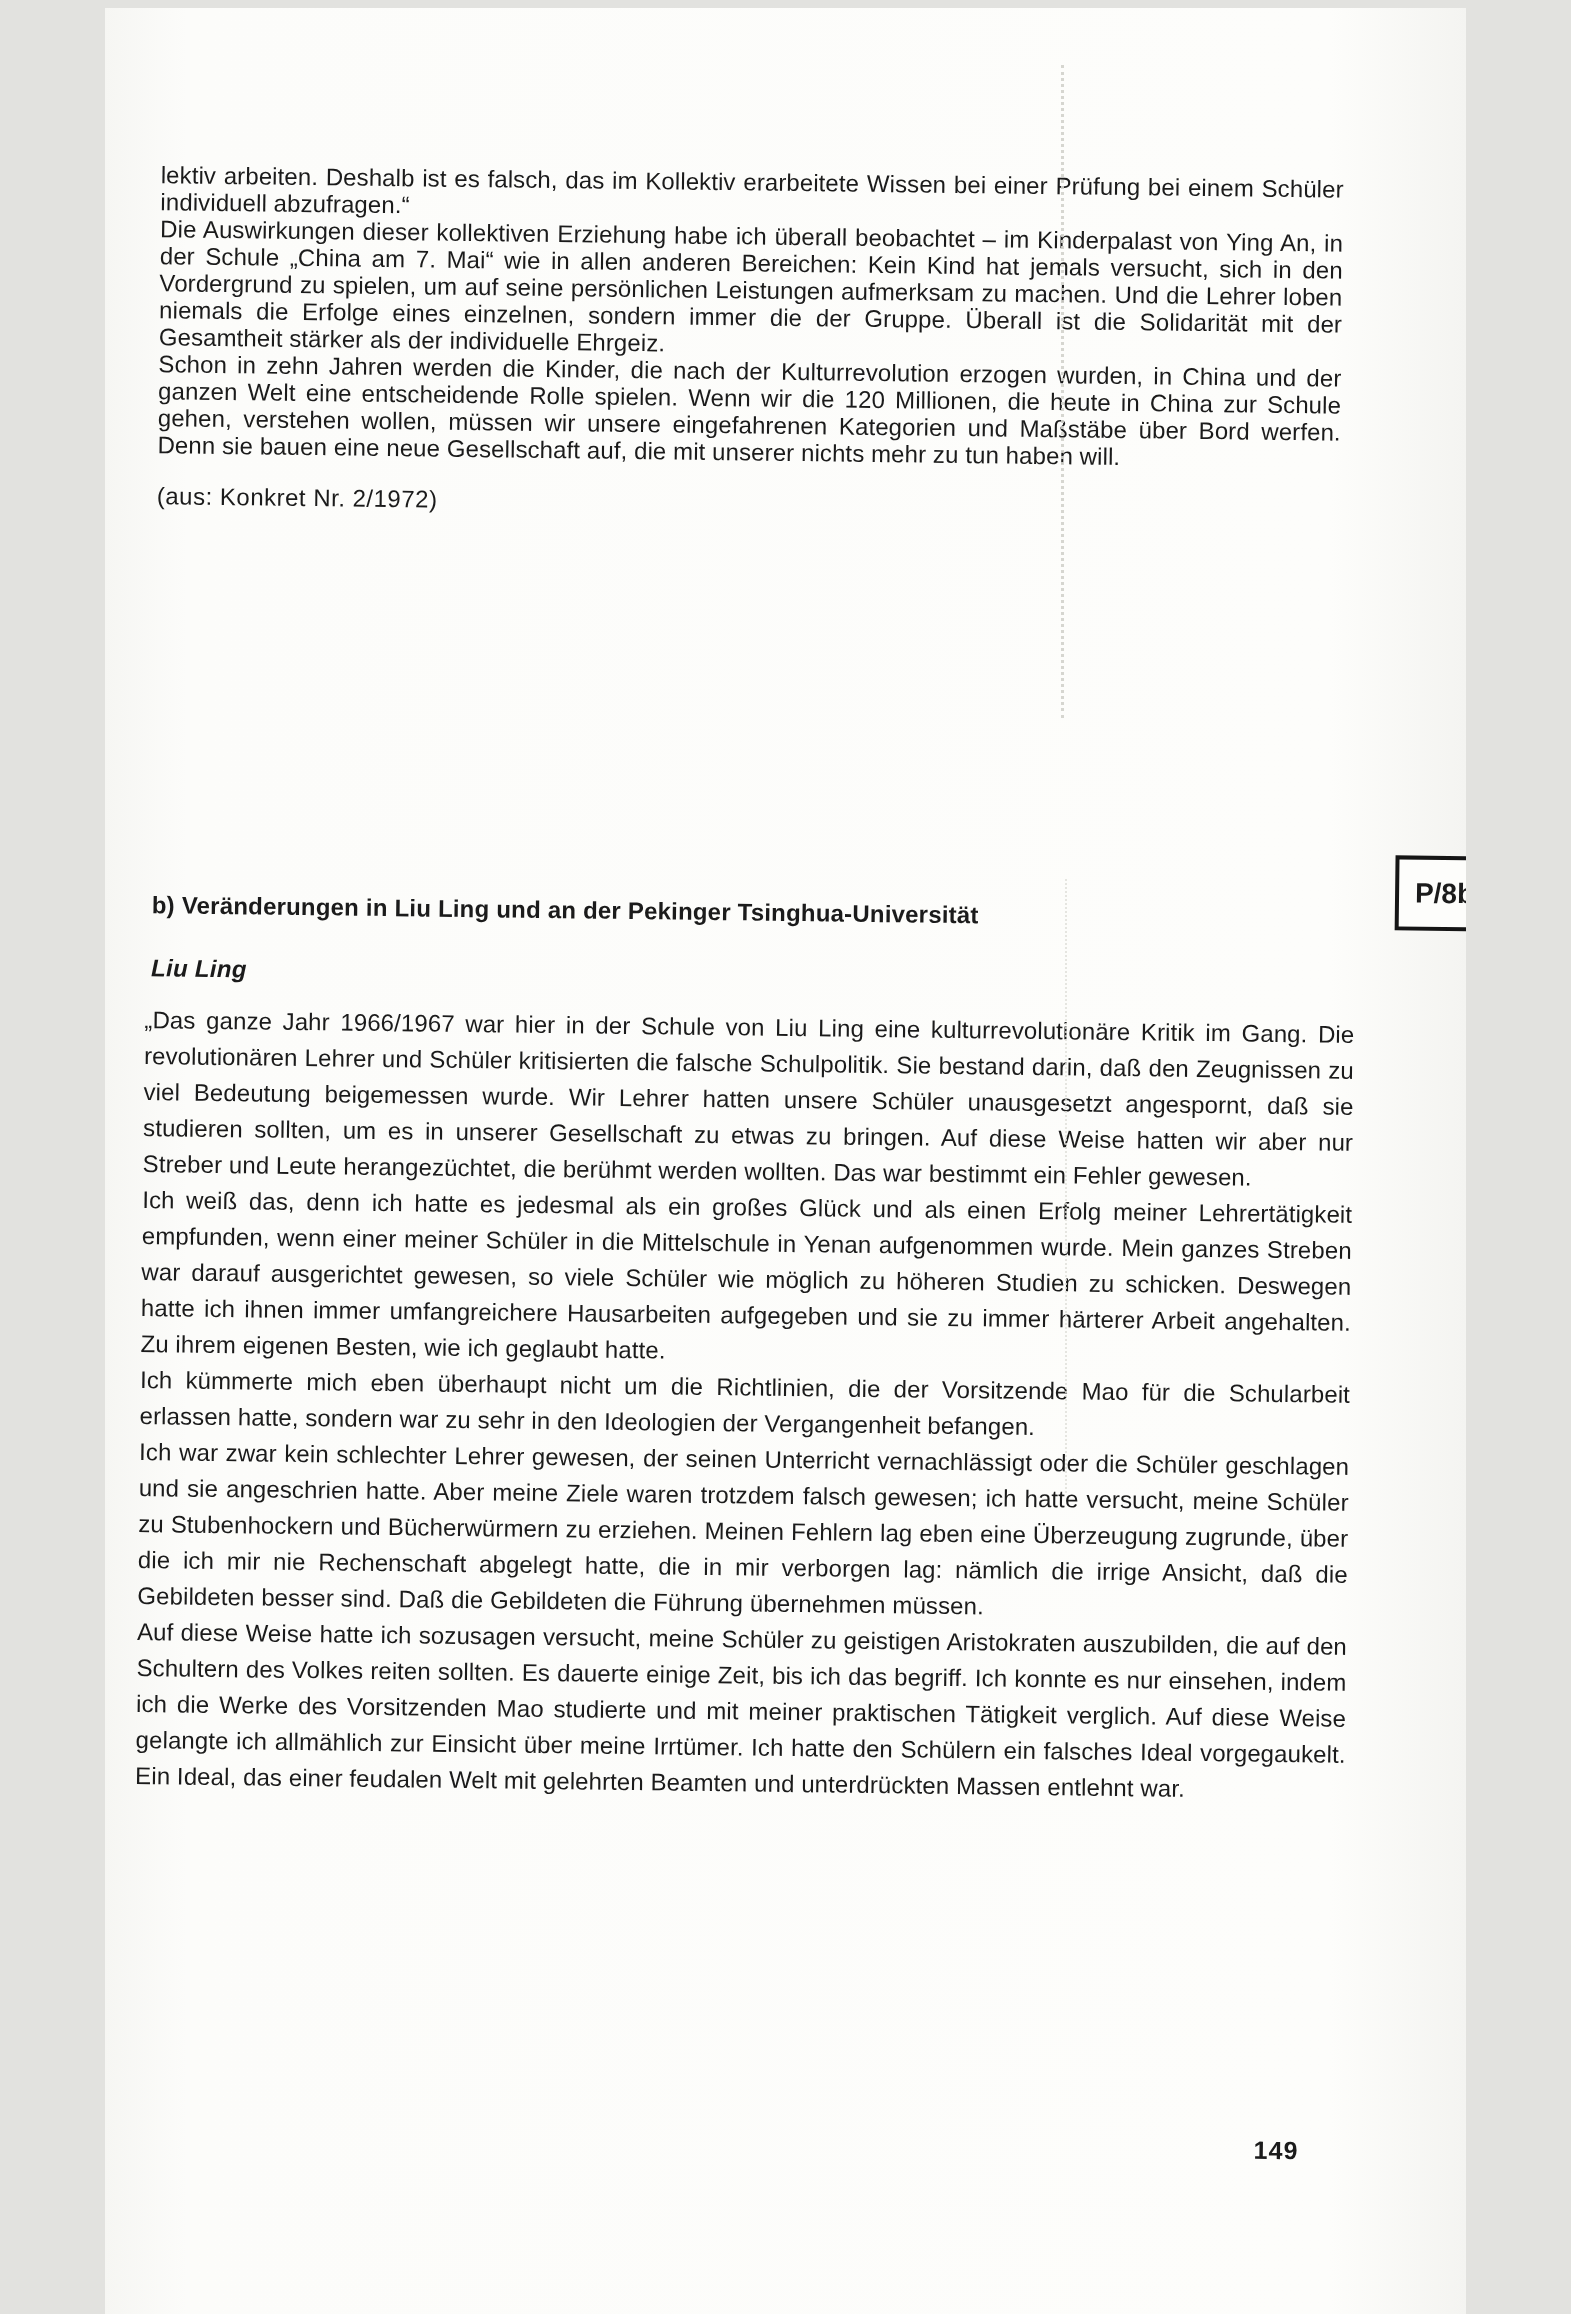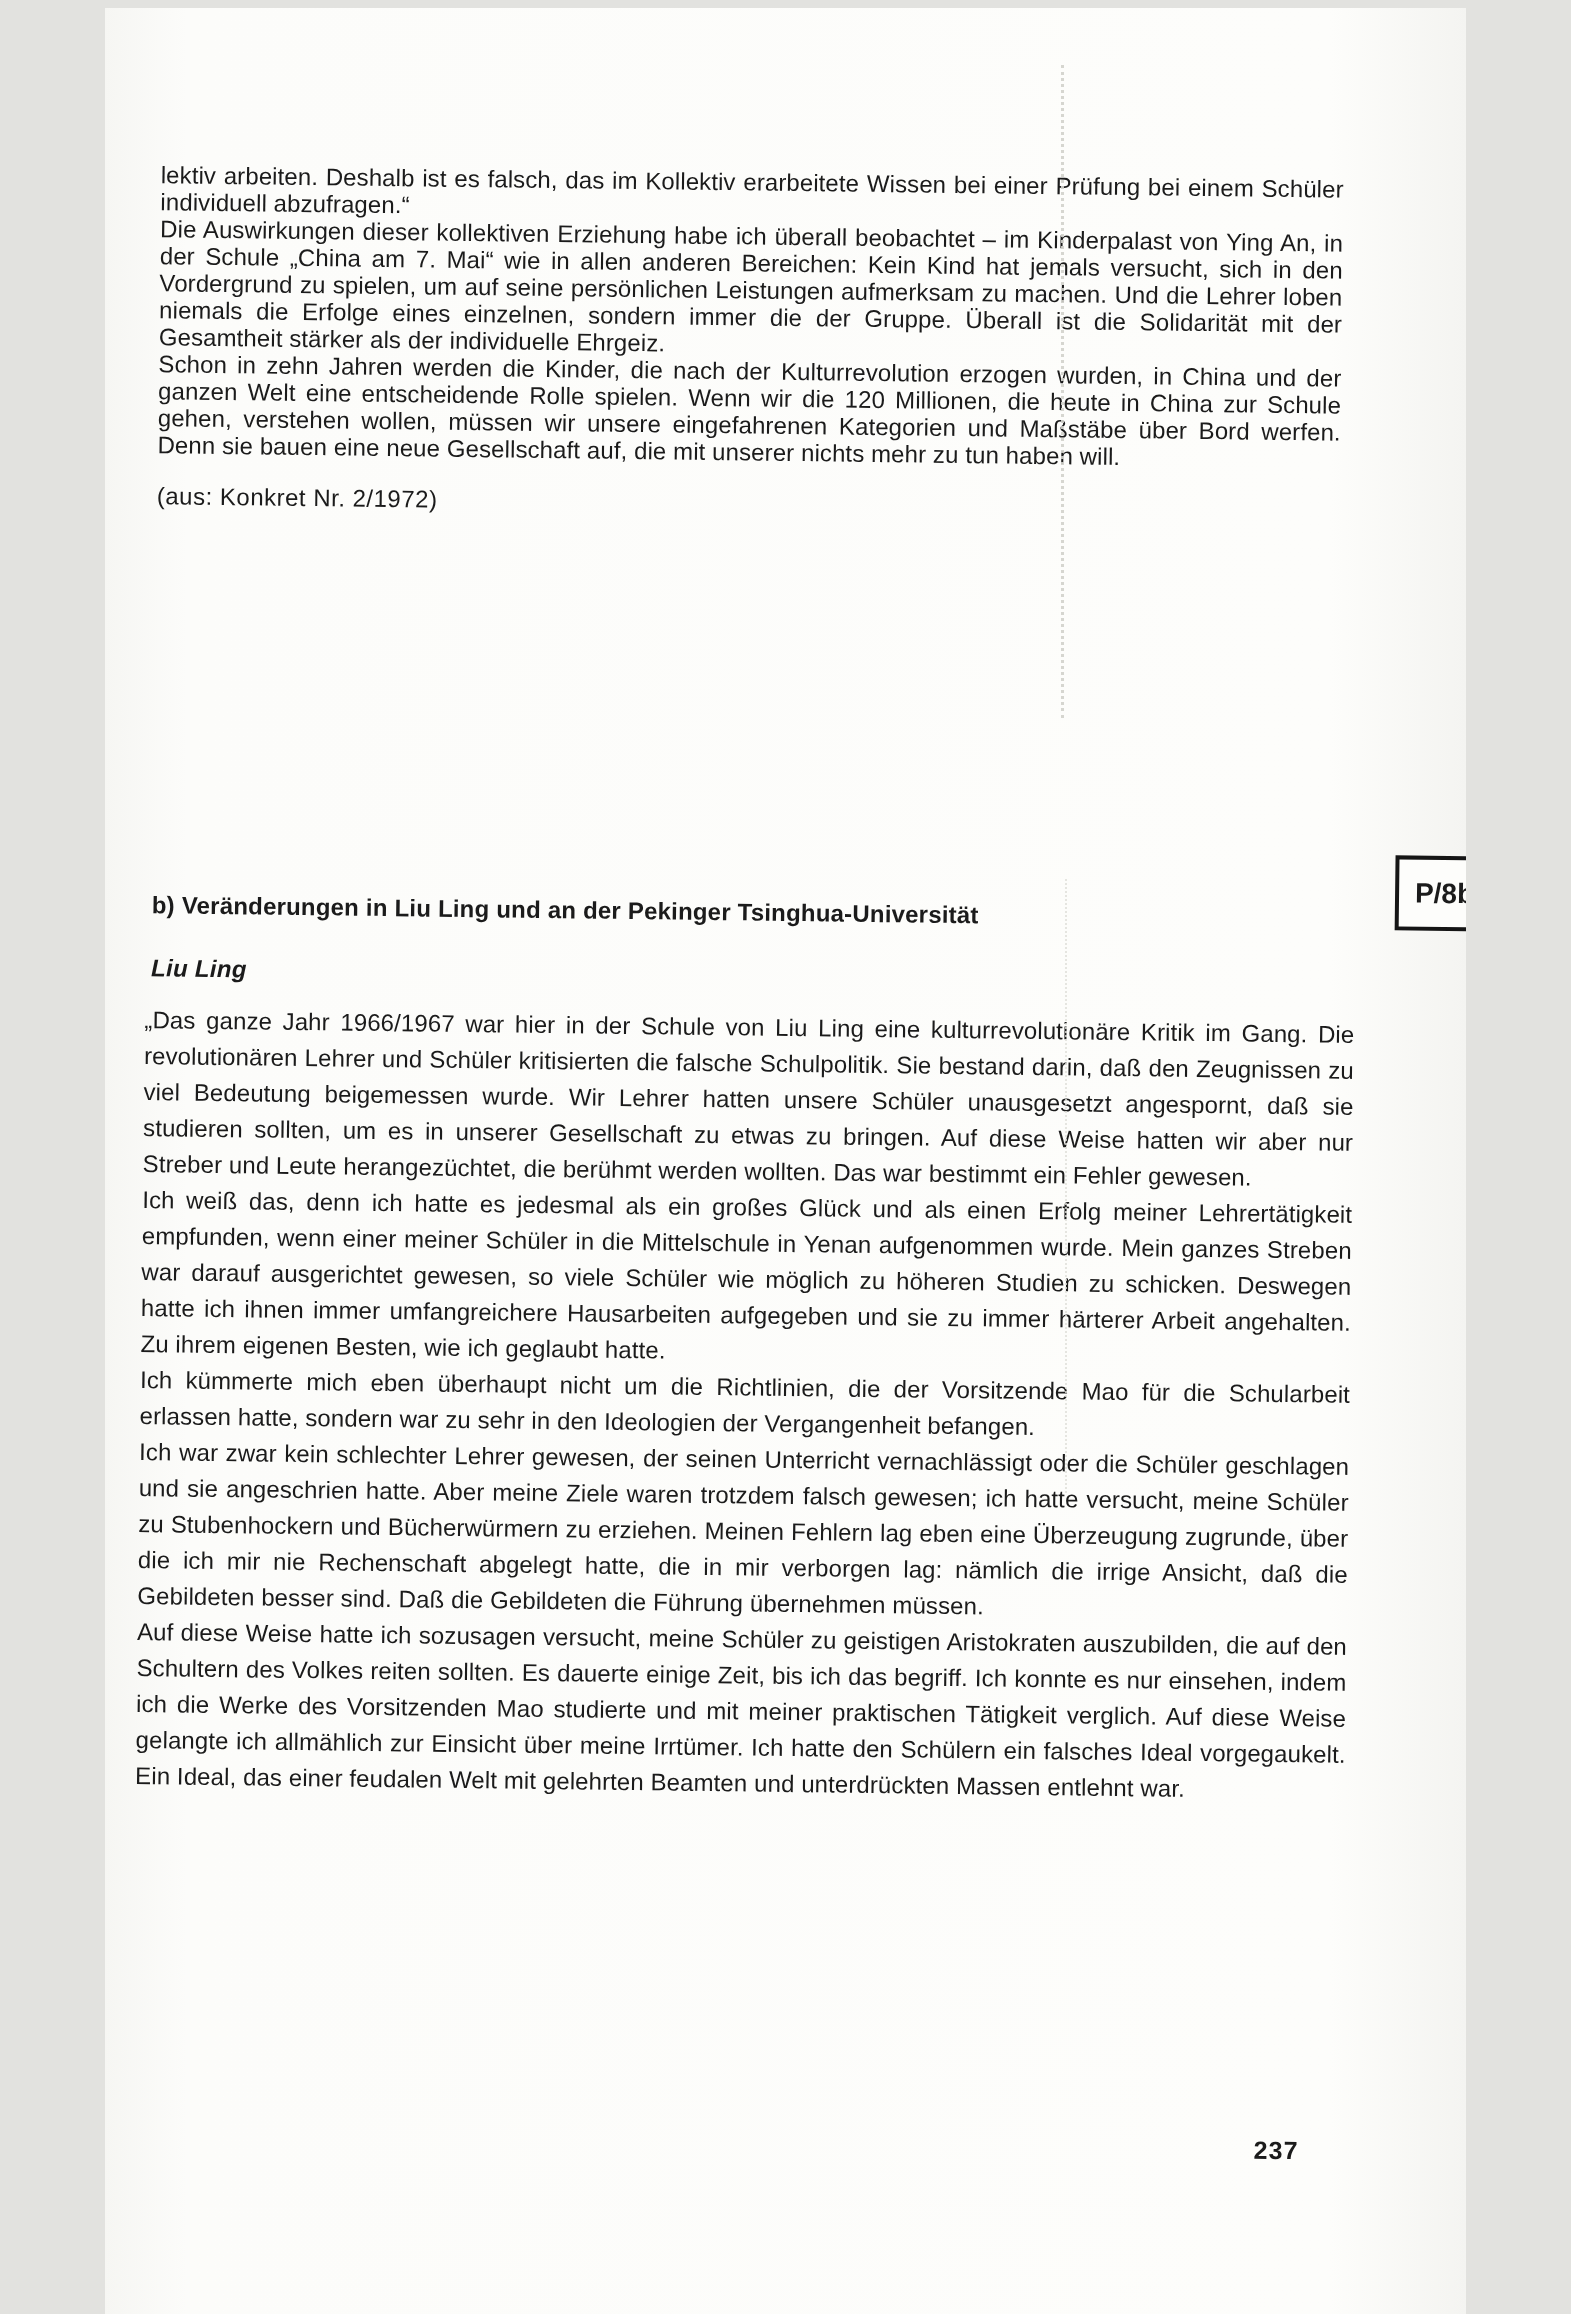--- a/index.html
+++ b/index.html
@@ -160,21 +160,21 @@
     <div class="subheading">Liu Ling</div>
 
     <div class="textblock bodytext">
       <p>„Das ganze Jahr 1966/1967 war hier in der Schule von Liu Ling eine kulturrevolutionäre Kritik im Gang. Die revolutionären Lehrer und Schüler kritisierten die falsche Schulpolitik. Sie bestand darin, daß den Zeugnissen zu viel Bedeutung beigemessen wurde. Wir Lehrer hatten unsere Schüler unausgesetzt angespornt, daß sie studieren sollten, um es in unserer Gesellschaft zu etwas zu bringen. Auf diese Weise hatten wir aber nur Streber und Leute herangezüchtet, die berühmt werden wollten. Das war bestimmt ein Fehler gewesen.</p>
       <p>Ich weiß das, denn ich hatte es jedesmal als ein großes Glück und als einen Erfolg meiner Lehrertätigkeit empfunden, wenn einer meiner Schüler in die Mittelschule in Yenan aufgenommen wurde. Mein ganzes Streben war darauf ausgerichtet gewesen, so viele Schüler wie möglich zu höheren Studien zu schicken. Deswegen hatte ich ihnen immer umfangreichere Hausarbeiten aufgegeben und sie zu immer härterer Arbeit angehalten. Zu ihrem eigenen Besten, wie ich geglaubt hatte.</p>
       <p>Ich kümmerte mich eben überhaupt nicht um die Richtlinien, die der Vorsitzende Mao für die Schularbeit erlassen hatte, sondern war zu sehr in den Ideologien der Vergangenheit befangen.</p>
       <p>Ich war zwar kein schlechter Lehrer gewesen, der seinen Unterricht vernachlässigt oder die Schüler geschlagen und sie angeschrien hatte. Aber meine Ziele waren trotzdem falsch gewesen; ich hatte versucht, meine Schüler zu Stubenhockern und Bücherwürmern zu erziehen. Meinen Fehlern lag eben eine Überzeugung zugrunde, über die ich mir nie Rechenschaft abgelegt hatte, die in mir verborgen lag: nämlich die irrige Ansicht, daß die Gebildeten besser sind. Daß die Gebildeten die Führung übernehmen müssen.</p>
       <p>Auf diese Weise hatte ich sozusagen versucht, meine Schüler zu geistigen Aristokraten auszubilden, die auf den Schultern des Volkes reiten sollten. Es dauerte einige Zeit, bis ich das begriff. Ich konnte es nur einsehen, indem ich die Werke des Vorsitzenden Mao studierte und mit meiner praktischen Tätigkeit verglich. Auf diese Weise gelangte ich allmählich zur Einsicht über meine Irrtümer. Ich hatte den Schülern ein falsches Ideal vorgegaukelt. Ein Ideal, das einer feudalen Welt mit gelehrten Beamten und unterdrückten Massen entlehnt war.</p>
     </div>
 
-    <div class="pagenum">237</div>
+    <div class="pagenum">149</div>
 
   </div>
 
   <div class="scan-bar"></div>
   <div class="scan-wisp"></div>
   <div class="scan-dots"></div>
   <div class="scan-dots-2"></div>
 
 </div>
 

